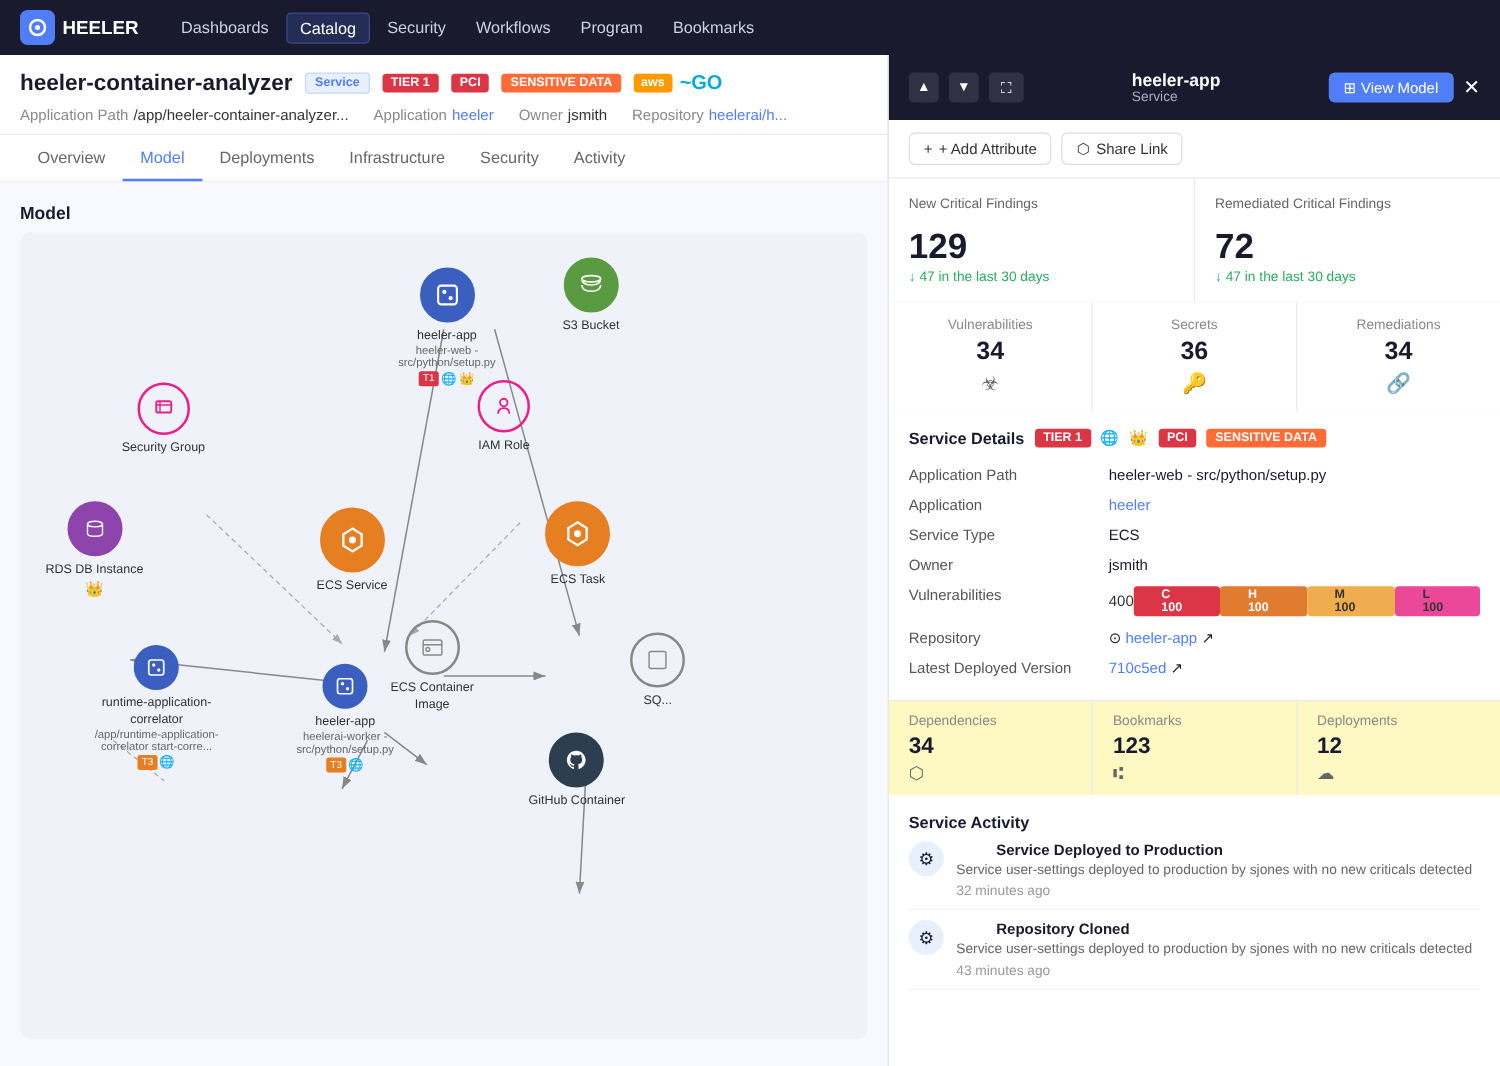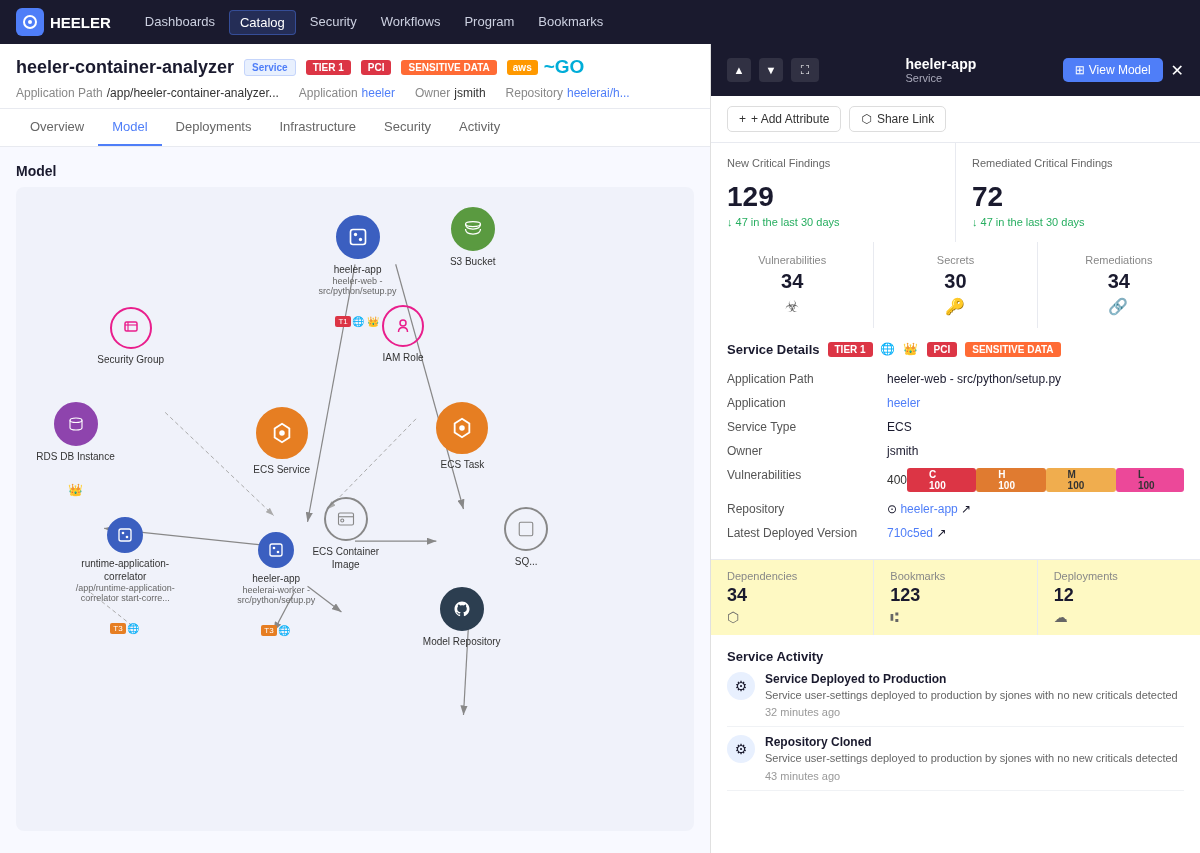--- a/index.html
+++ b/index.html
@@ -23,21 +23,21 @@
     .service-header { padding: 12px 16px 8px; border-bottom: 1px solid #e8eaf0; background: white; }
     .service-title-row { display: flex; align-items: center; gap: 10px; margin-bottom: 8px; }
     .service-name { font-size: 18px; font-weight: 700; color: #1a1a2e; }
     .badge { padding: 2px 7px; border-radius: 3px; font-size: 10px; font-weight: 700; }
     .badge-type { background: #e8f0fe; color: #4f7ef8; border: 1px solid #c5d5fb; }
     .badge-tier { background: #dc3545; color: white; }
     .badge-pci { background: #dc3545; color: white; }
     .badge-sensitive { background: #ff6b35; color: white; }
     .cloud-icons { display: flex; gap: 6px; align-items: center; }
     .aws-badge { background: #ff9900; color: white; padding: 2px 6px; border-radius: 3px; font-size: 10px; font-weight: 700; }
-    .go-badge { color: #00add8; font-weight: 700; font-size: 19px; }
+    .go-badge { color: #00add8; font-weight: 700; font-size: 16px; }
     .meta-row { display: flex; gap: 20px; align-items: center; font-size: 12px; color: #666; }
     .meta-item { display: flex; gap: 4px; align-items: center; }
     .meta-label { color: #888; }
     .meta-value { color: #333; font-weight: 500; }
     .meta-link { color: #4f7ef8; cursor: pointer; }
 
     
     .tabs { display: flex; border-bottom: 1px solid #e8eaf0; padding: 0 16px; background: white; }
     .tab { padding: 10px 14px; cursor: pointer; color: #666; font-size: 13px; border-bottom: 2px solid transparent; }
     .tab.active { color: #4f7ef8; border-bottom-color: #4f7ef8; font-weight: 500; }
@@ -45,21 +45,21 @@
     
     .model-area { flex: 1; overflow: hidden; position: relative; background: #f8f9ff; padding: 16px; }
     .model-title { font-size: 14px; font-weight: 600; color: #1a1a2e; margin-bottom: 8px; }
     .diagram-container { width: 100%; height: calc(100% - 30px); position: relative; background: #f0f2fa; border-radius: 8px; overflow: hidden; }
 
     
     .node { position: absolute; display: flex; flex-direction: column; align-items: center; cursor: pointer; }
     .node-circle { border-radius: 50%; display: flex; align-items: center; justify-content: center; border: 2px solid; }
     .node-label { font-size: 10px; text-align: center; color: #333; margin-top: 4px; max-width: 90px; line-height: 1.3; }
     .node-sublabel { font-size: 9px; color: #666; text-align: center; max-width: 100px; }
-    .node-badges { display: flex; gap: 2px; margin-top: 20px; }
+    .node-badges { display: flex; gap: 2px; margin-top: 2px; }
 
     
     .right-panel { width: 490px; background: white; border-left: 1px solid #e0e0e0; display: flex; flex-direction: column; overflow: hidden; }
 
     
     .rp-header { background: #1a1a2e; padding: 12px 16px; display: flex; align-items: center; justify-content: space-between; }
     .rp-nav-controls { display: flex; gap: 8px; align-items: center; }
     .rp-nav-btn { background: rgba(255,255,255,0.1); border: none; color: white; width: 24px; height: 24px; border-radius: 4px; cursor: pointer; display: flex; align-items: center; justify-content: center; font-size: 11px; }
     .rp-expand-btn { background: rgba(255,255,255,0.1); border: none; color: white; width: 28px; height: 24px; border-radius: 4px; cursor: pointer; font-size: 12px; }
     .rp-title-area { display: flex; flex-direction: column; }
@@ -108,21 +108,21 @@
     .bs-label { font-size: 11px; color: #888; margin-bottom: 3px; }
     .bs-num { font-size: 18px; font-weight: 700; color: #1a1a2e; }
     .bs-icon { font-size: 14px; color: #666; margin-top: 3px; }
 
     
     .activity-section { padding: 14px 16px; flex: 1; overflow-y: auto; }
     .activity-title { font-size: 13px; font-weight: 700; color: #1a1a2e; margin-bottom: 0; }
     .activity-item { display: flex; gap: 10px; padding: 8px 0; border-bottom: 1px solid #f0f2f5; }
     .activity-icon { width: 28px; height: 28px; border-radius: 50%; background: #e8f0fe; display: flex; align-items: center; justify-content: center; flex-shrink: 0; font-size: 14px; }
     .activity-content { flex: 1; }
-    .activity-title-text { font-size: 12px; font-weight: 600; color: #1a1a2e; margin-bottom: 2px; }
+    .activity-title-text { font-size: 12px; font-weight: 600; color: #1a1a2e; margin-bottom: 2px; margin-left: 32px; }
     .activity-desc { font-size: 11px; color: #666; line-height: 1.4; margin-bottom: 3px; }
     .activity-time { font-size: 11px; color: #999; }
 
     
     .diagram-svg { position: absolute; top: 0; left: 0; width: 100%; height: 100%; pointer-events: none; }
 
     .circle-blue { background: #3b5fc0; border-color: #3b5fc0; color: white; }
     .circle-green { background: #5a9a40; border-color: #5a9a40; color: white; }
     .circle-purple { background: #8e44ad; border-color: #8e44ad; color: white; }
     .circle-orange { background: #e67e22; border-color: #e67e22; color: white; }
@@ -361,21 +361,21 @@
               <span style="font-size:10px">🌐</span>
             </div>
         </div>
 
         <div class="node" style="top:400px; left:60%;">
           <div class="node-circle circle-dark" style="width:44px;height:44px;">
             <svg width="18" height="18" viewBox="0 0 24 24" fill="white">
                 <path d="M12 2C6.477 2 2 6.477 2 12c0 4.418 2.865 8.166 6.839 9.489.5.092.682-.217.682-.482 0-.237-.009-.866-.013-1.7-2.782.603-3.369-1.342-3.369-1.342-.454-1.154-1.11-1.462-1.11-1.462-.908-.62.069-.607.069-.607 1.003.07 1.531 1.03 1.531 1.03.892 1.529 2.341 1.087 2.91.831.092-.646.35-1.086.636-1.336-2.22-.253-4.555-1.11-4.555-4.943 0-1.091.39-1.984 1.029-2.683-.103-.253-.446-1.27.098-2.647 0 0 .84-.268 2.75 1.026A9.578 9.578 0 0112 6.836c.85.004 1.705.114 2.504.337 1.909-1.294 2.747-1.026 2.747-1.026.546 1.377.202 2.394.1 2.647.64.699 1.028 1.592 1.028 2.683 0 3.842-2.339 4.687-4.566 4.935.359.309.678.919.678 1.852 0 1.336-.012 2.415-.012 2.744 0 .267.18.578.688.48C19.138 20.163 22 16.418 22 12c0-5.523-4.477-10-10-10z" fill="white"></path>
               </svg>
           </div>
-          <div class="node-label">Model Repository</div>
+          <div class="node-label">GitHub Container</div>
         </div>
 
         <div class="node" style="top:320px; left:72%;">
           <div class="node-circle circle-outline-gray" style="width:44px;height:44px;">
             <svg width="18" height="18" viewBox="0 0 24 24">
                 <rect x="3" y="3" width="18" height="18" rx="2" fill="none" stroke="#888" stroke-width="1.5"></rect>
               </svg>
           </div>
           <div class="node-label">SQ...</div>
         </div>
@@ -429,21 +429,21 @@
     </div>
 
     <div class="stats-row-3">
       <div class="stat-card-sm">
         <div class="stat-label-sm">Vulnerabilities</div>
         <div class="stat-num-sm">34</div>
         <div class="stat-icon">☣</div>
       </div>
       <div class="stat-card-sm">
         <div class="stat-label-sm">Secrets</div>
-        <div class="stat-num-sm">30</div>
+        <div class="stat-num-sm">36</div>
         <div class="stat-icon">🔑</div>
       </div>
       <div class="stat-card-sm">
         <div class="stat-label-sm">Remediations</div>
         <div class="stat-num-sm">34</div>
         <div class="stat-icon">🔗</div>
       </div>
     </div>
 
     <div class="rp-section">

